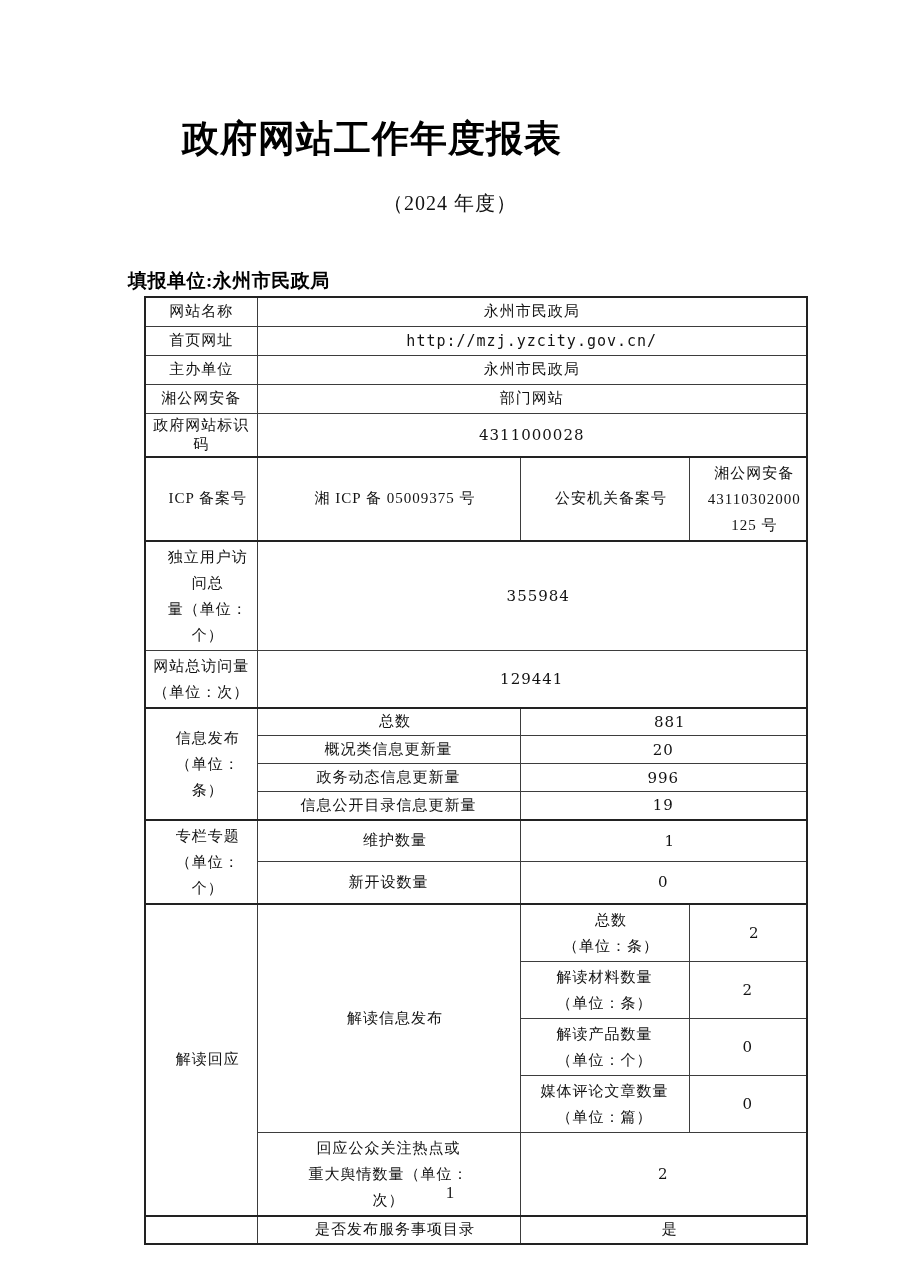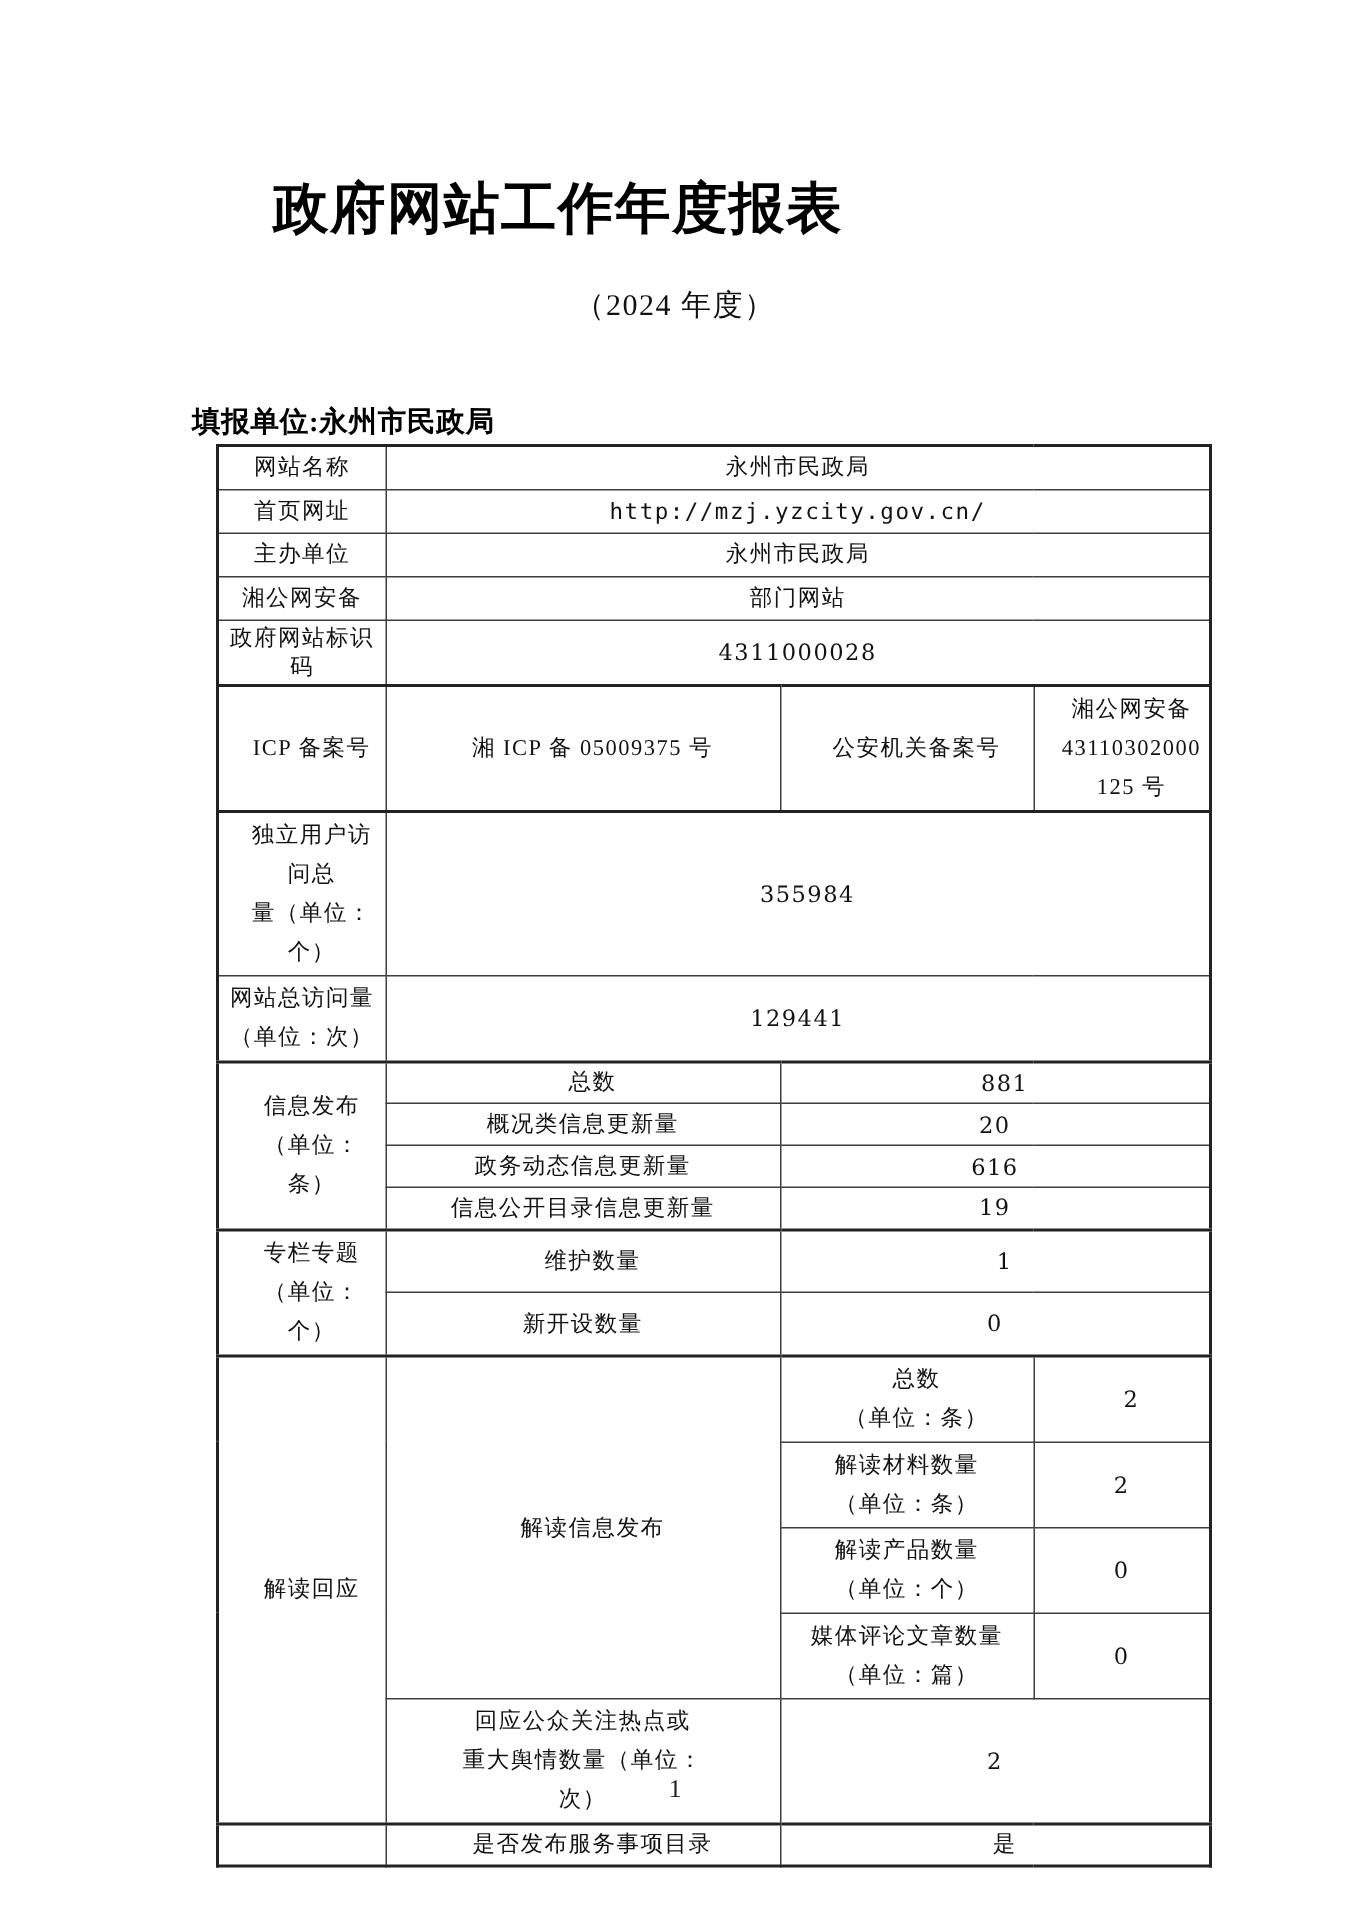--- a/index.html
+++ b/index.html
@@ -125,21 +125,21 @@
 （单位：条）</td>
         <td class="lab">总数</td>
         <td class="val num" colspan="2">881</td>
       </tr>
       <tr class="h-info">
         <td class="lab">概况类信息更新量</td>
         <td class="val num" colspan="2">20</td>
       </tr>
       <tr class="h-info">
         <td class="lab">政务动态信息更新量</td>
-        <td class="val num" colspan="2">616</td>
+        <td class="val num" colspan="2">996</td>
       </tr>
       <tr class="h-info">
         <td class="lab">信息公开目录信息更新量</td>
         <td class="val num" colspan="2">19</td>
       </tr>
 
       <tr class="h-colrow sec">
         <td class="lab ml" rowspan="2">专栏专题
 （单位：个）</td>
         <td class="lab">维护数量</td>

